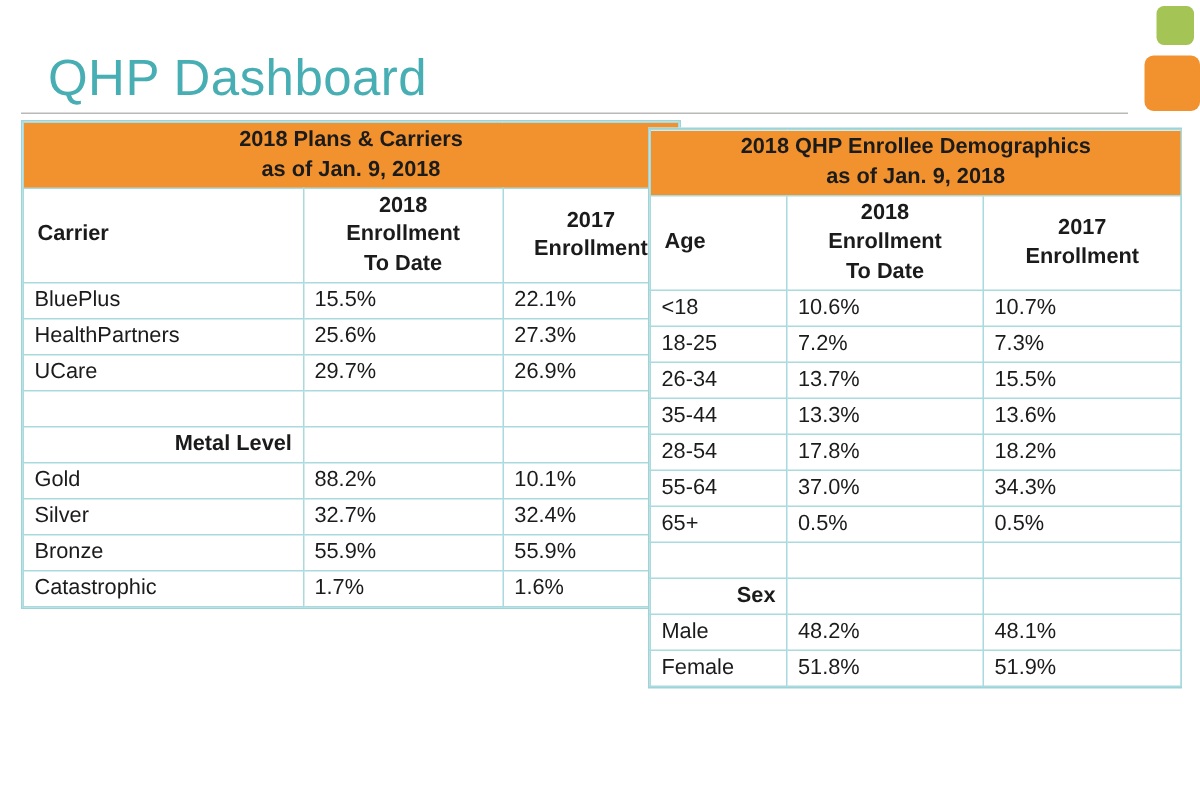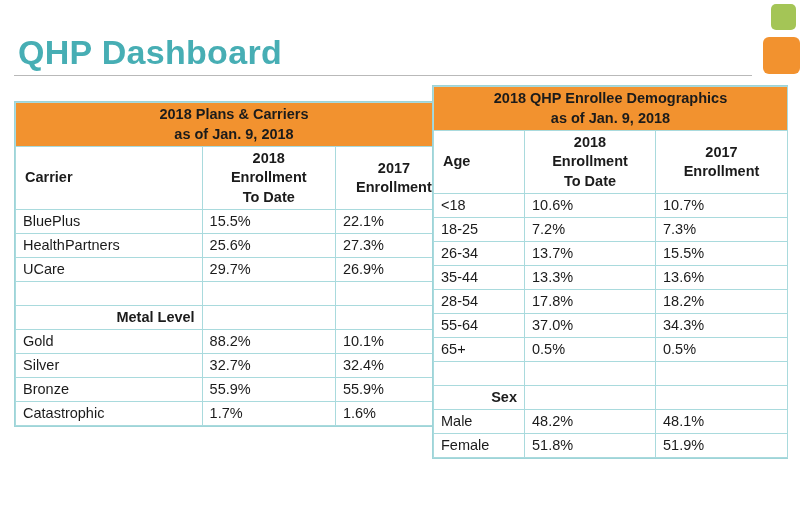--- a/index.html
+++ b/index.html
@@ -33,24 +33,24 @@
     top: 37px;
     width: 37px;
     height: 37px;
     background: #F2922F;
     border-radius: 6px;
   }
 
   
   .page-title {
     position: absolute;
-    left: 18px;
+    left: 32px;
     top: 8px;
     font-size: 34px;
-    font-weight: bold;
+    font-weight: normal;
     color: #47AEB4;
     letter-spacing: 0.3px;
     line-height: 1.25;
     white-space: nowrap;
   }
 
   
   .divider {
     position: absolute;
     left: 14px;
@@ -59,21 +59,21 @@
     height: 1px;
     background: #B9B9B9;
   }
 
   
   .tbl-wrap {
     position: absolute;
     border: 1px solid #9ED4D8;
     background: #fff;
   }
-  #left-table-wrap  { left: 14px;  top: 101px; width: 440px; }
+  #left-table-wrap  { left: 14px;  top: 80px; width: 440px; }
   #right-table-wrap { left: 432px; top: 85px; width: 356px; }
 
   table.data-table {
     border-collapse: collapse;
     width: 100%;
     table-layout: fixed;
   }
   table.data-table td {
     border: 1px solid #A9DADD;
     font-size: 14.5px;

